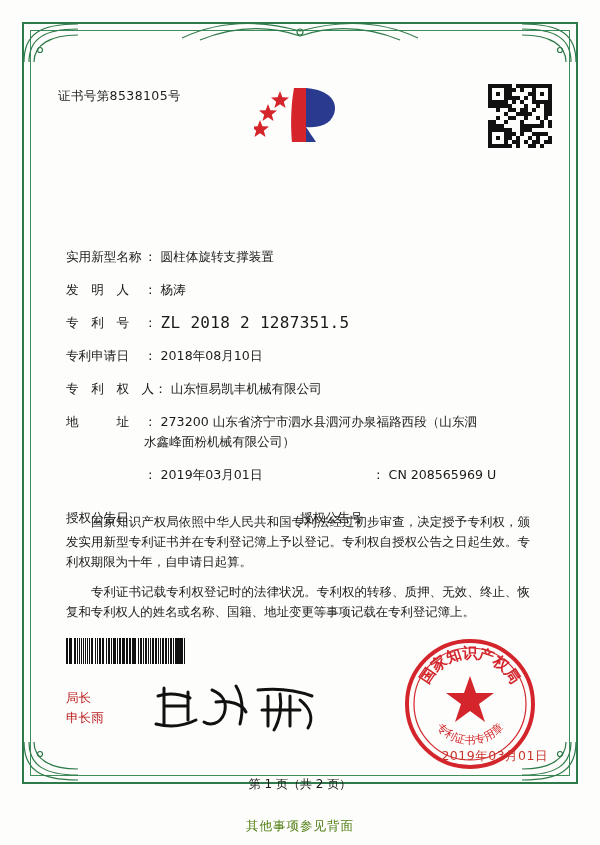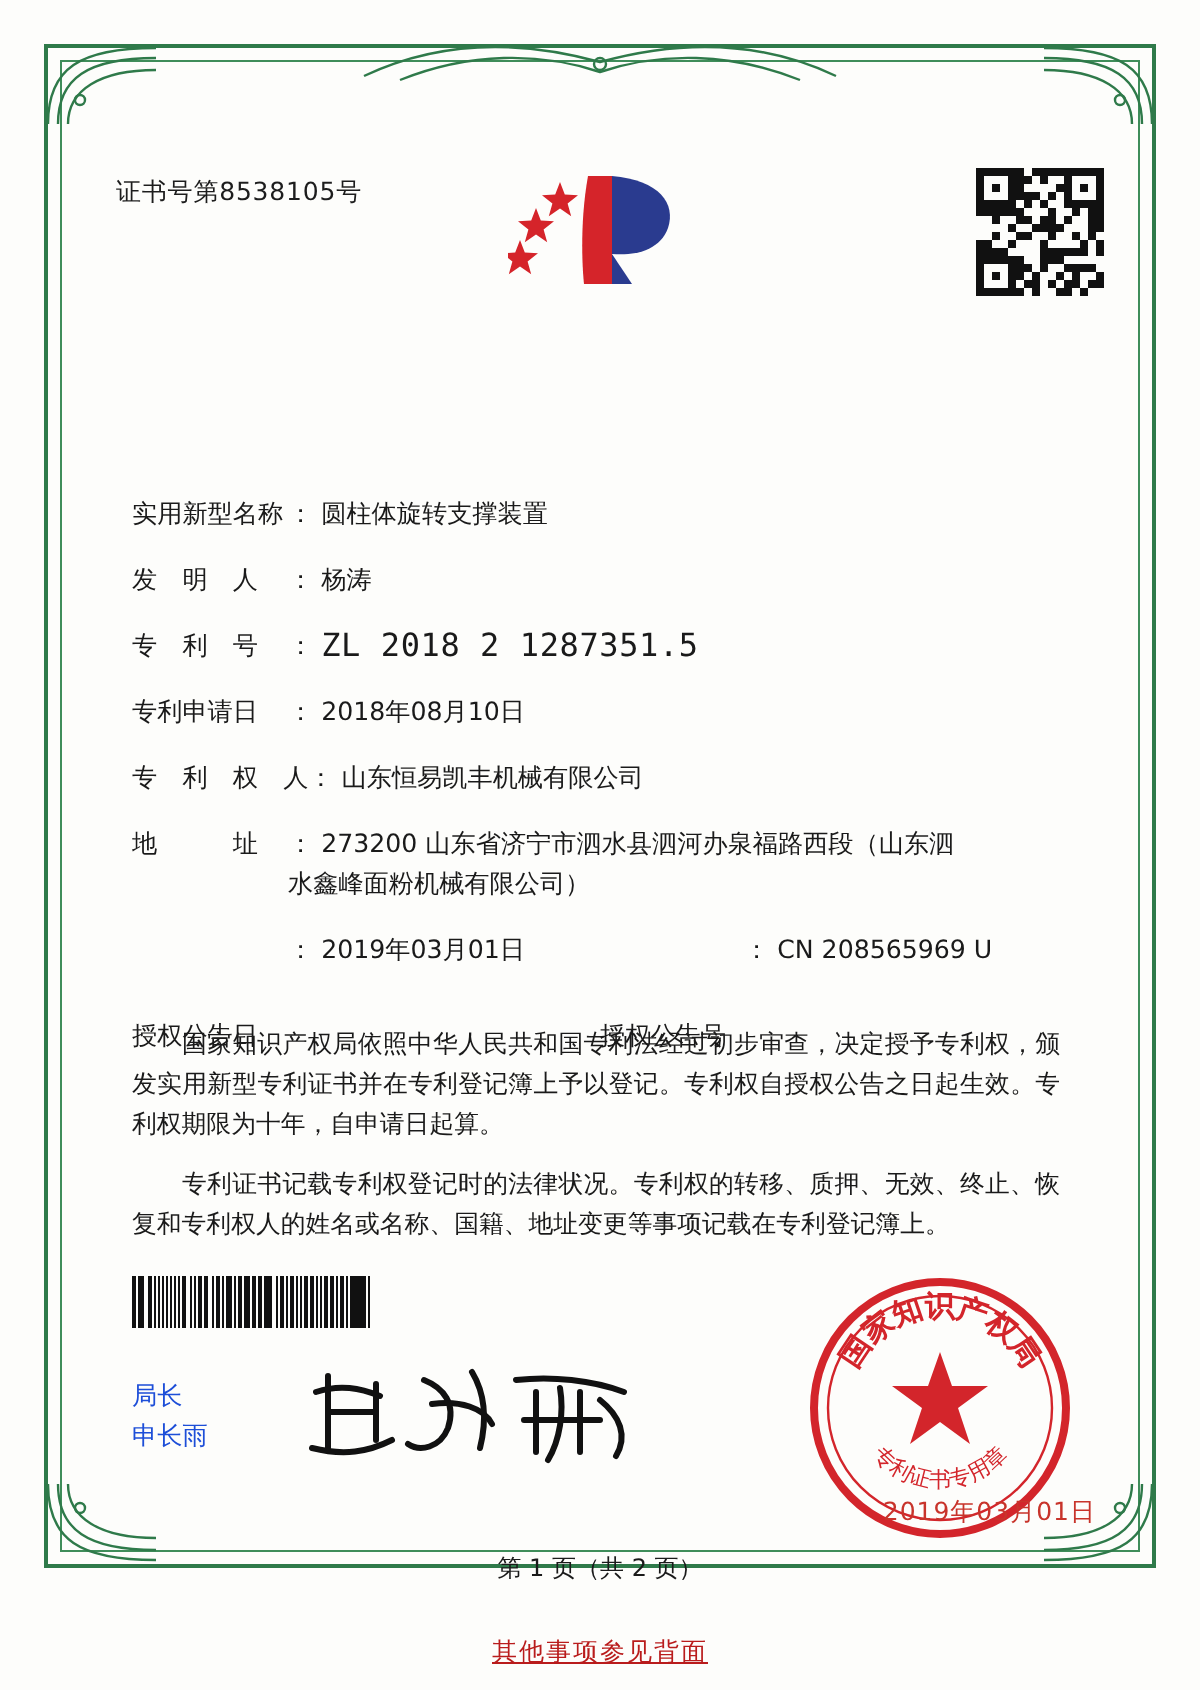--- a/index.html
+++ b/index.html
@@ -175,21 +175,21 @@
   }
   .barcode i { display: block; background: #111; height: 100%; }
 
   
   .sig-labels {
     position: absolute;
     left: 66px;
     top: 688px;
     font-size: 12.6px;
     line-height: 20px;
-    color: #1d4ed8;
+    color: #b91c1c;
   }
   .signature {
     position: absolute;
     left: 150px;
     top: 680px;
     width: 180px;
     height: 56px;
   }
 
   
@@ -217,23 +217,22 @@
     text-align: center;
     font-size: 12px;
     color: #1a1a1a;
   }
   .footer-note {
     position: absolute;
     left: 0; right: 0;
     top: 818px;
     text-align: center;
     font-size: 12.5px;
-    color: #b91c1c;
+    color: #4d7c0f;
     letter-spacing: 1px;
-    text-decoration: underline;
   }
 </style>
 </head>
 <body>
 
 <div class="page">
 
   <div class="border-outer"></div>
   <div class="border-inner"></div>
 

